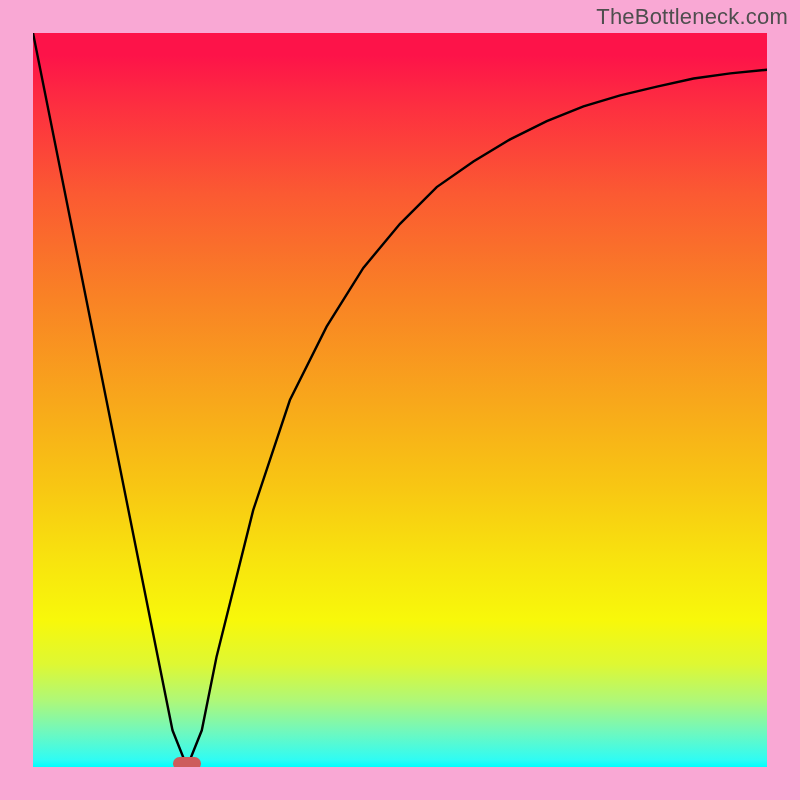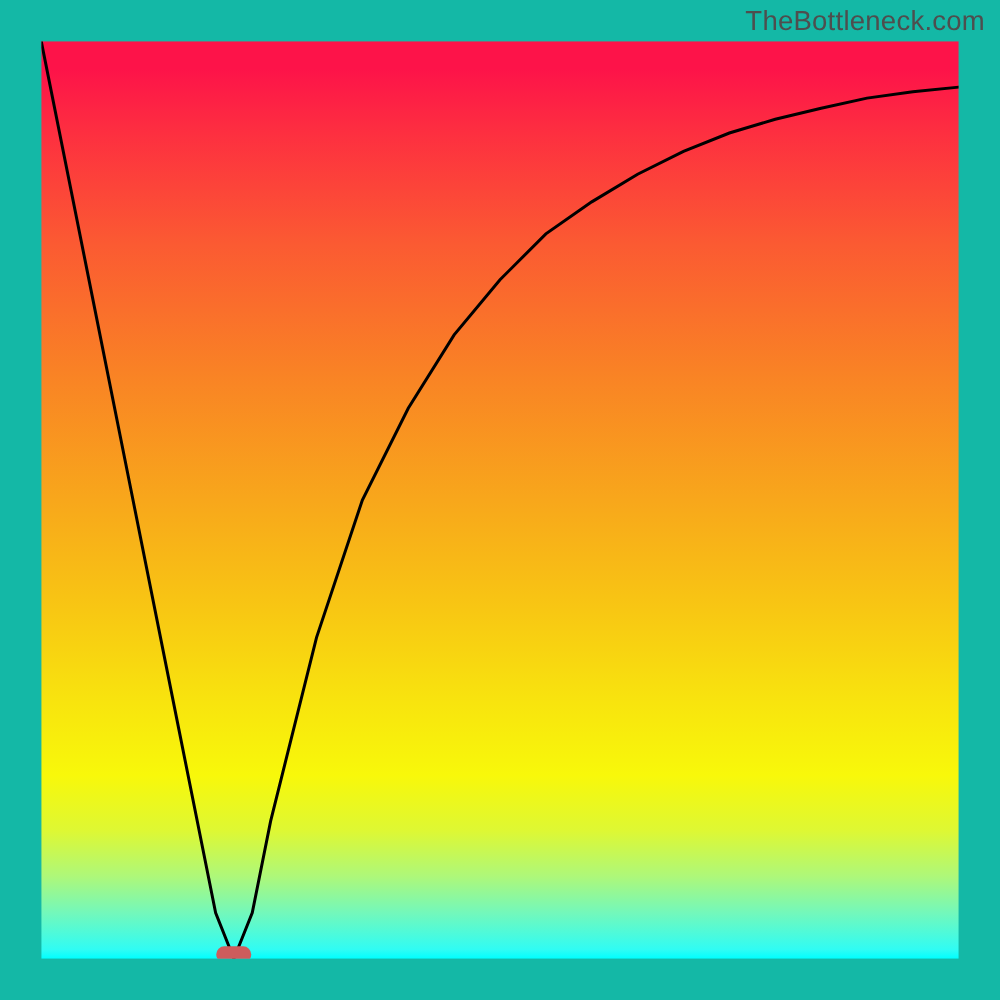--- a/index.html
+++ b/index.html
@@ -8,21 +8,21 @@
     background: #000;
     width: 800px;
     height: 800px;
     overflow: hidden;
     font-family: Arial, Helvetica, sans-serif;
   }
   .frame {
     position: relative;
     width: 800px;
     height: 800px;
-    background: #14b8a6;
+    background: #f9a8d4;
   }
   .watermark {
     position: absolute;
     top: 4px;
     right: 12px;
     color: #4e4e4e;
     font-size: 22px;
     font-weight: 400;
     letter-spacing: 0.2px;
     z-index: 3;

